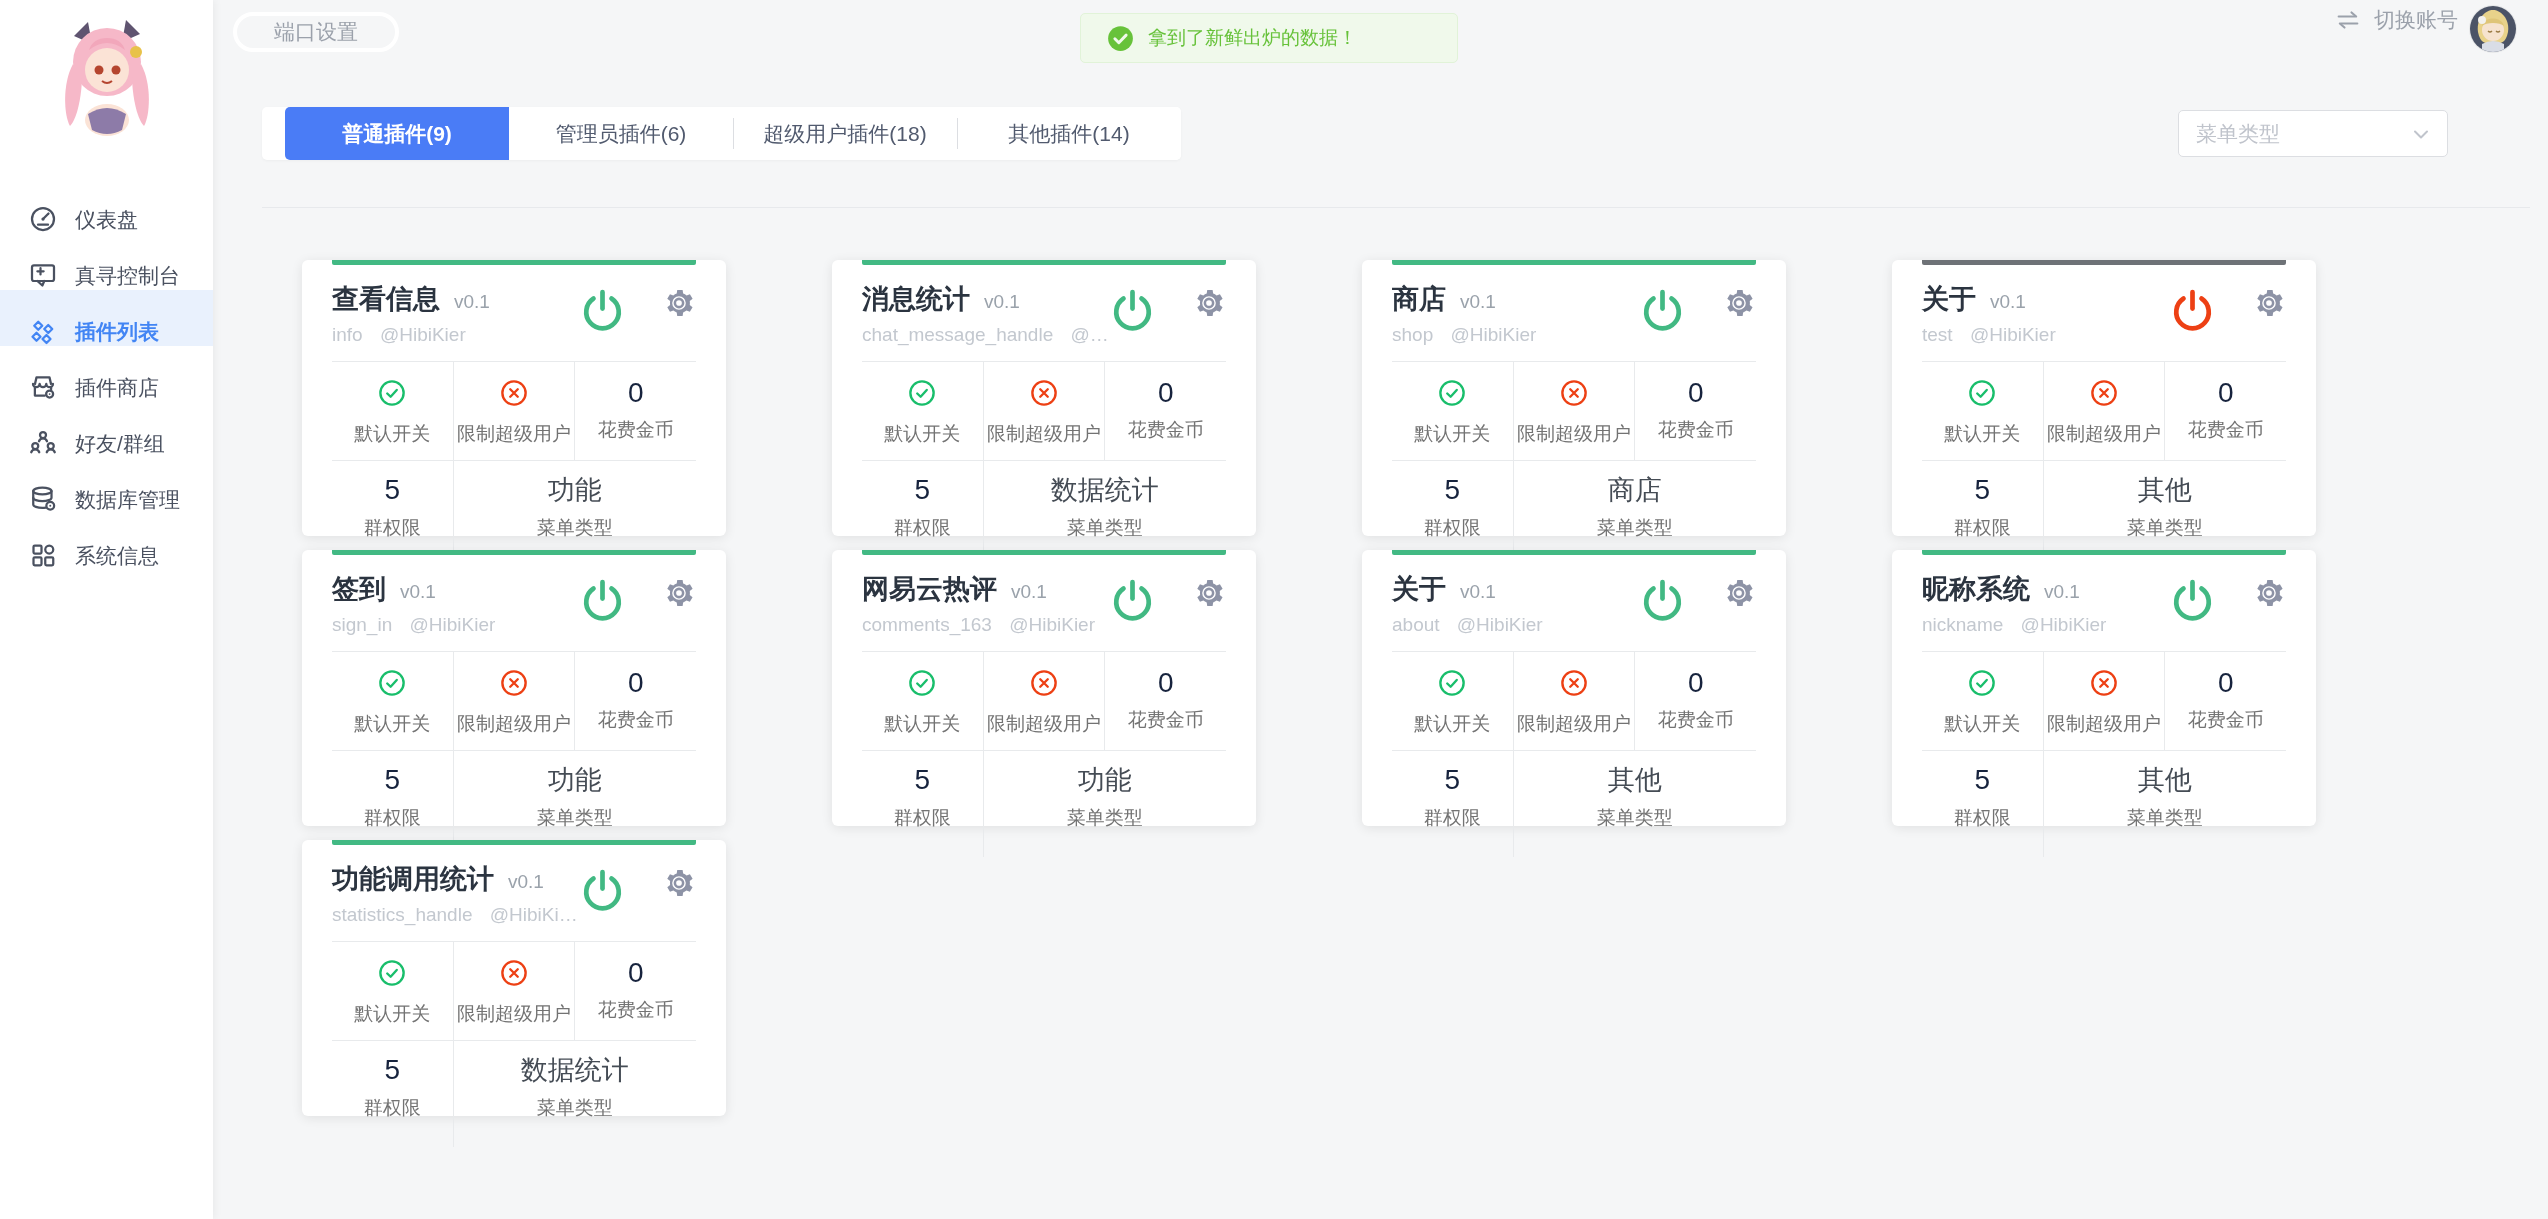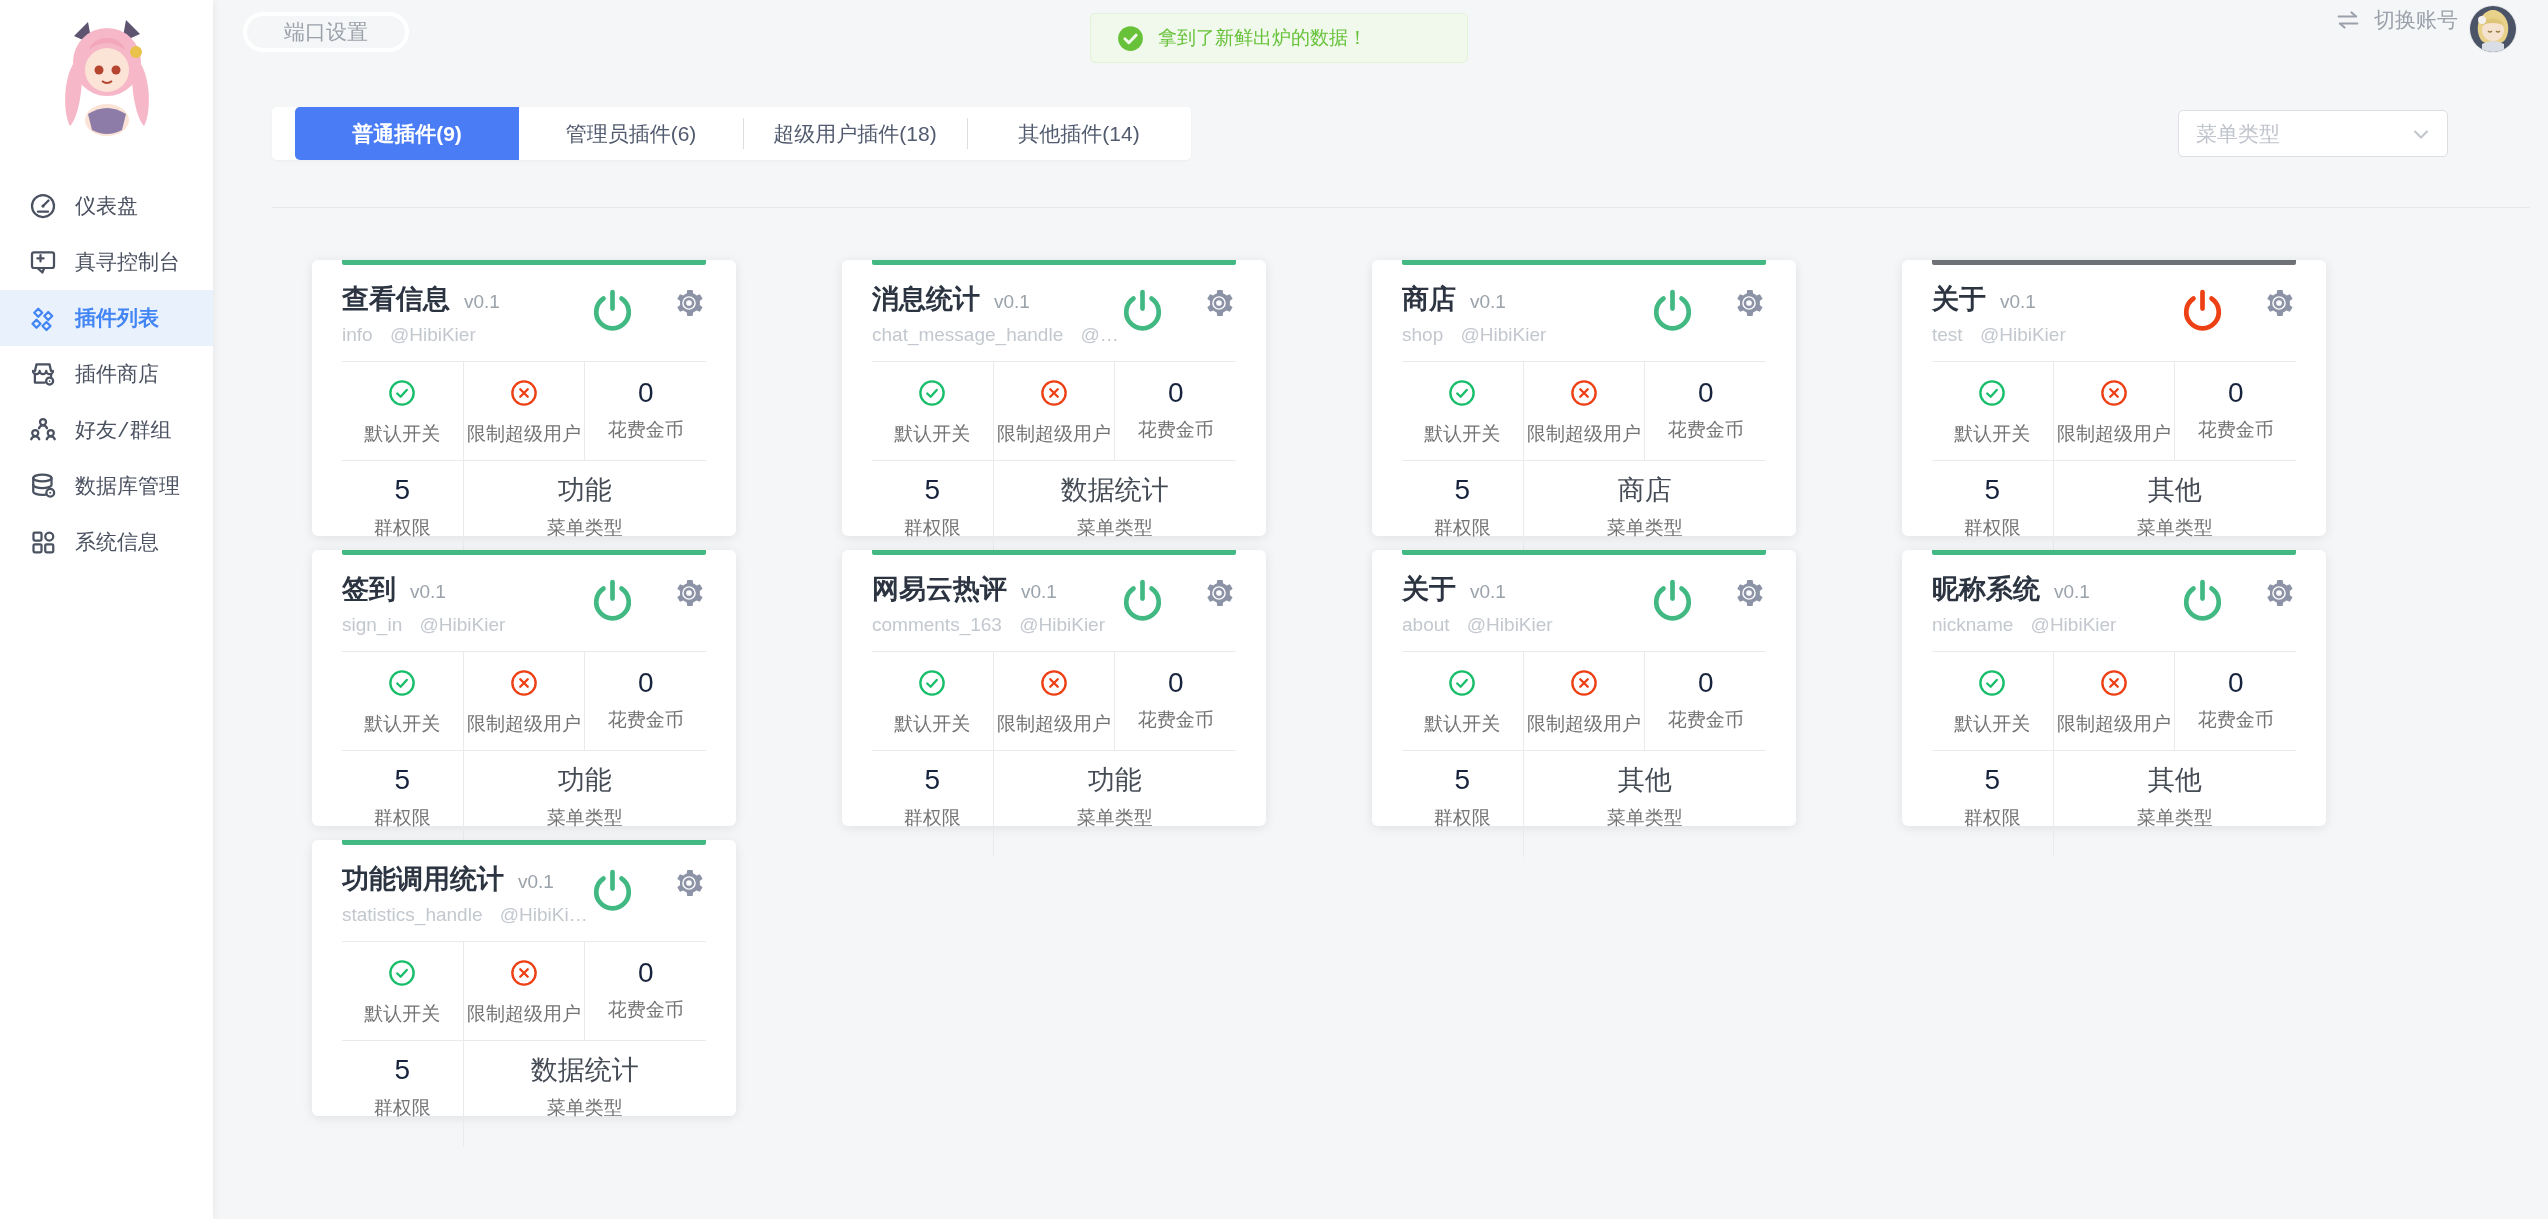--- a/index.html
+++ b/index.html
@@ -4,29 +4,29 @@
 <style>
   * { margin:0; padding:0; box-sizing:border-box; }
   html,body { width:2548px; height:1219px; overflow:hidden;
     font-family:"Liberation Sans","DejaVu Sans",sans-serif; background:#f5f6f7; }
 
   
   .sidebar { position:absolute; left:0; top:0; width:213px; height:1219px;
     background:#ffffff; box-shadow:2px 0 8px rgba(0,0,0,.05); z-index:5; }
   .logo-wrap { padding-top:14px; display:flex; justify-content:center; }
   .menu { margin-top:24px; }
-  .menu-item { display:flex; align-items:center; height:56px; padding-left:28px;
-    color:#4a5160; font-size:21px; cursor:pointer;font-family:Liberation Mono, monospace; }
+  .menu-item { display:flex; align-items:flex-end; height:56px; padding-left:28px;
+    color:#4a5160; font-size:21px; cursor:pointer; }
   .menu-item .mi-icon { width:30px; height:30px; margin-right:17px; color:#4a5160; flex:none; }
   .menu-item .mi-icon svg { width:30px; height:30px; display:block; }
   .menu-item.active { background:#e9f1fd; color:#4285f4; font-weight:bold; }
   .menu-item.active .mi-icon { color:#4285f4; }
 
   
-  .content { position:absolute; left:213px; top:0; right:0; bottom:0; background:#f5f6f7;margin-left:10px; }
+  .content { position:absolute; left:213px; top:0; right:0; bottom:0; background:#f5f6f7; }
 
   .port-pill { position:absolute; left:20px; top:12px; width:166px; height:40px;
     border:4px solid #ffffff; border-radius:22px; color:#9ba1ab; font-size:21px;
     display:flex; align-items:center; justify-content:center; background:transparent; cursor:pointer; }
 
   .toast { position:absolute; left:867px; top:13px; width:378px; height:50px;
     background:#f0f9eb; border:1px solid #e1f3d8; border-radius:5px;
     display:flex; align-items:center; padding-left:26px; gap:14px; }
   .toast-text { color:#67c23a; font-size:19px; }
   .toast-check { width:27px; height:27px; flex:none; }

